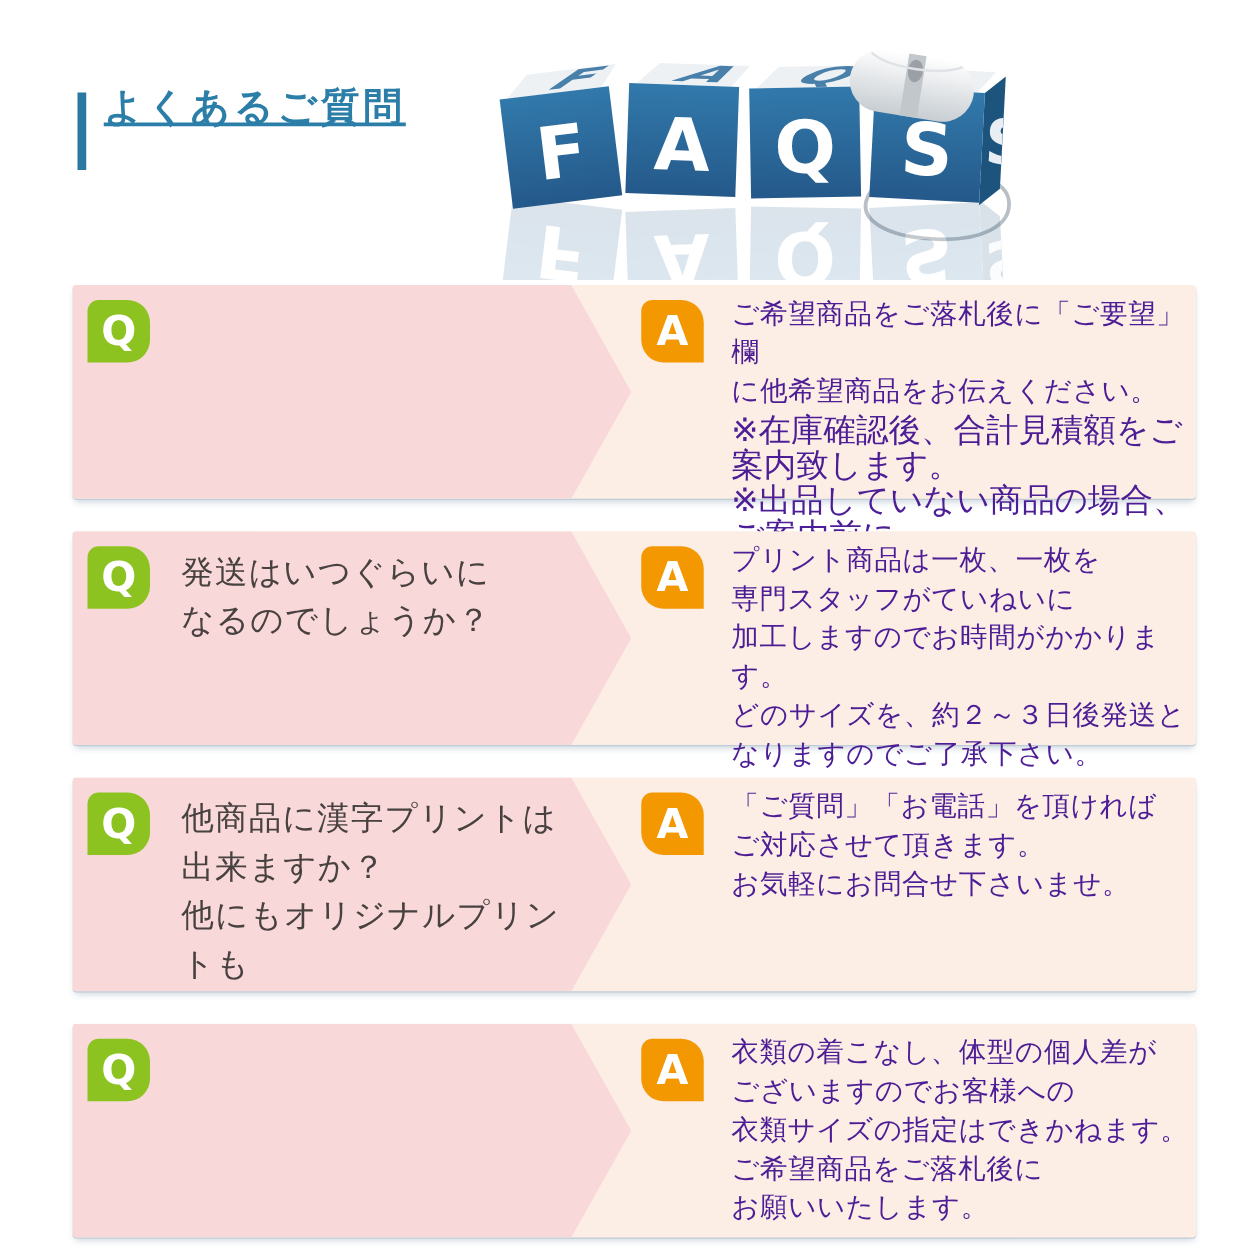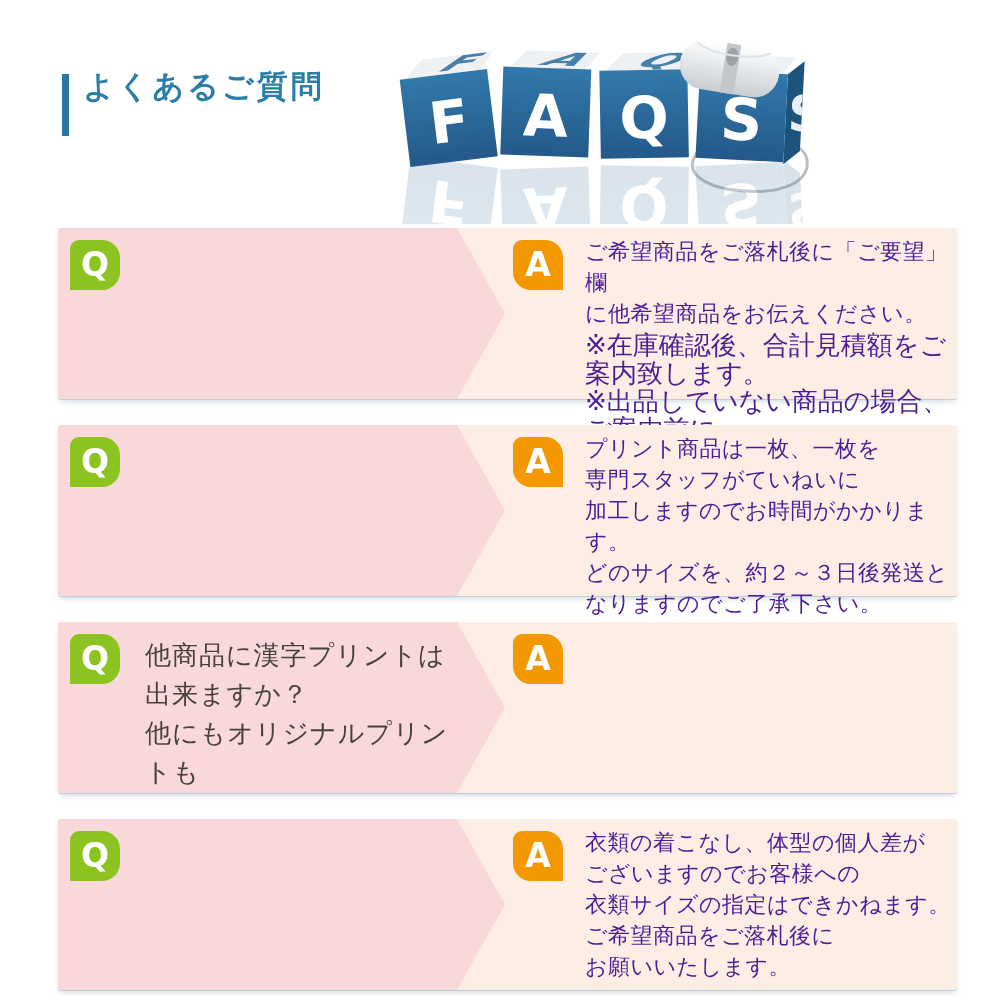--- a/index.html
+++ b/index.html
@@ -3,21 +3,21 @@
 <meta charset="utf-8">
 <style>
   html,body{margin:0;padding:0;background:#ffffff;}
   .page{
     position:relative;width:1000px;height:1000px;background:#ffffff;overflow:hidden;
     font-family:"DejaVu Sans","Liberation Sans",sans-serif;
   }
   
   .hdr{position:absolute;left:62px;top:68px;}
   .accent-bar{position:absolute;left:0;top:6px;width:7px;height:62px;background:#2878a2;}
-  .hdr-title{margin:0 0 0 21px;font-size:31px;font-weight:600;color:#2b7ea8;letter-spacing:3px;line-height:36px;}
+  .hdr-title{margin:0 0 0 21px;font-size:31px;font-weight:600;color:#2b7ea8;letter-spacing:3px;line-height:36px;text-decoration:underline;}
   .hdr-sub{margin:2px 0 0 21px;font-size:25px;font-weight:600;color:#2b7ea8;letter-spacing:1px;line-height:28px;}
   
   .graphic{position:absolute;left:388px;top:28px;width:440px;height:196px;}
   .cube-letter{font-family:"DejaVu Sans","Liberation Sans",sans-serif;font-weight:bold;font-size:58px;fill:#ffffff;text-anchor:middle;}
   .cube-top-letter{font-family:"DejaVu Sans","Liberation Sans",sans-serif;font-weight:bold;font-size:46px;fill:#2c6d9e;text-anchor:middle;opacity:.85;}
   .cube-side-letter{font-family:"DejaVu Sans","Liberation Sans",sans-serif;font-weight:bold;font-size:50px;fill:#e8eef3;text-anchor:middle;}
   
   .faq-list{position:absolute;left:58px;top:228px;width:899px;}
   .faq-row{
     position:relative;height:171px;margin-bottom:26px;background:#fceee5;border-radius:3px;
@@ -134,20 +134,22 @@
 　ございますのでご了承下さい。</div>
       </div>
     </div>
   </div>
 
   <div class="faq-row">
     <div class="q-area">
       <span class="badge q-badge">
         <span>Q</span>
       </span>
+      <div class="q-text">発送はいつぐらいに
+なるのでしょうか？</div>
     </div>
     <div class="a-area">
       <span class="badge a-badge">
         <span>A</span>
       </span>
       <div class="a-text">
         <div class="a-main">プリント商品は一枚、一枚を
 専門スタッフがていねいに
 加工しますのでお時間がかかります。
 どのサイズを、約２～３日後発送と
@@ -164,20 +166,26 @@
       </span>
       <div class="q-text">他商品に漢字プリントは
 出来ますか？
 他にもオリジナルプリントも
 お願いしたいのですが…</div>
     </div>
     <div class="a-area">
       <span class="badge a-badge">
         <span>A</span>
       </span>
+      <div class="a-text">
+        <div class="a-main">「ご質問」「お電話」を頂ければ
+ご対応させて頂きます。
+お気軽にお問合せ下さいませ。</div>
+
+      </div>
     </div>
   </div>
 
   <div class="faq-row">
     <div class="q-area">
       <span class="badge q-badge">
         <span>Q</span>
       </span>
     </div>
     <div class="a-area">

